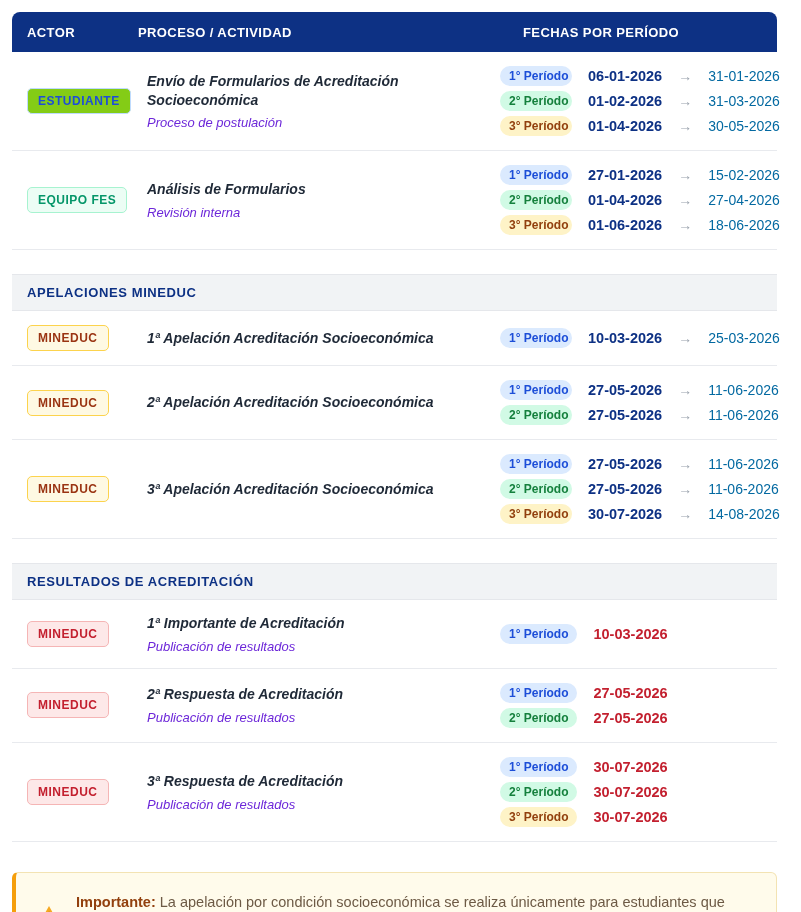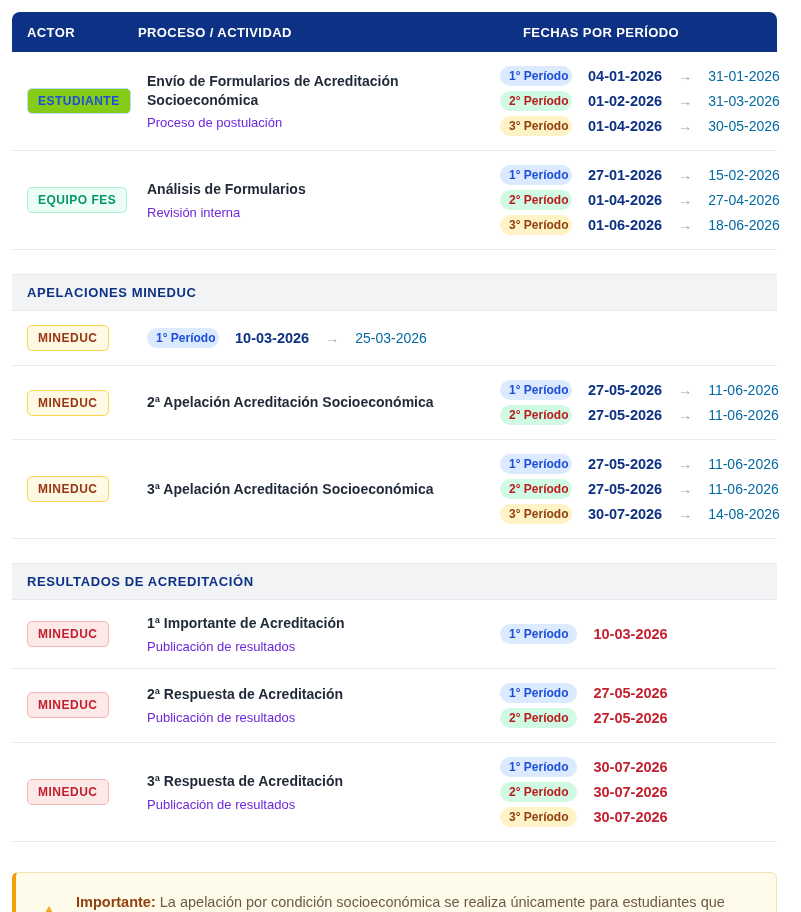--- a/index.html
+++ b/index.html
@@ -30,21 +30,21 @@
 
   
   .row {
     display: flex;
     align-items: center;
     padding: 14px 15px;
     border-bottom: 1px solid #e8eaee;
     background: #ffffff;
   }
   .cell-actor { width: 120px; flex-shrink: 0; }
-  .cell-main { flex: 1; padding-right: 10px; }
+  .cell-main { flex: 1; padding-right: 10px; font-style: italic; }
   .cell-dates { width: 262px; flex-shrink: 0; display: flex; flex-direction: column; gap: 5px; }
 
   .badge {
     display: inline-block;
     padding: 5px 10px;
     border-radius: 5px;
     font-size: 12px;
     font-weight: 700;
     letter-spacing: 0.5px;
     border: 1px solid transparent;
@@ -63,21 +63,21 @@
     display: inline-block;
     min-width: 72px;
     text-align: center;
     padding: 3px 9px;
     border-radius: 999px;
     font-size: 12px;
     font-weight: 700;
     white-space: nowrap;
   }
   .pill-1 { background: #dbeafe; color: #1d4ed8; }
-  .pill-2 { background: #d1fae5; color: #b91c1c; text-align: right; }
+  .pill-2 { background: #d1fae5; color: #15803d; text-align: right; }
   .pill-3 { background: #fef3c7; color: #92400e; }
 
   .date-start { font-size: 14.5px; font-weight: 700; color: #0d3184; white-space: nowrap; }
   .date-start.red { color: #c3202f; }
   .arrow { font-size: 14px; color: #9aa2ad; }
   .date-end { font-size: 14px; color: #0369a1; white-space: nowrap; }
 
   
   .section-band {
     background: #f1f3f5;
@@ -121,21 +121,21 @@
 
   <div class="row">
     <div class="cell-actor"><span class="badge badge-blue">ESTUDIANTE</span></div>
     <div class="cell-main">
       <div class="row-title">Envío de Formularios de Acreditación Socioeconómica</div>
       <div class="row-subtitle">Proceso de postulación</div>
     </div>
     <div class="cell-dates">
       <div class="date-line">
         <span class="pill pill-1">1° Período</span>
-        <span class="date-start">04-01-2026</span>
+        <span class="date-start">06-01-2026</span>
         <span class="arrow">→</span>
         <span class="date-end">31-01-2026</span>
       </div>
       <div class="date-line">
         <span class="pill pill-2">2° Período</span>
         <span class="date-start">01-02-2026</span>
         <span class="arrow">→</span>
         <span class="date-end">31-03-2026</span>
       </div>
       <div class="date-line">
@@ -172,20 +172,23 @@
         <span class="arrow">→</span>
         <span class="date-end">18-06-2026</span>
       </div>
     </div>
   </div>
 
   <div class="section-band">APELACIONES MINEDUC</div>
 
   <div class="row">
     <div class="cell-actor"><span class="badge badge-yellow">MINEDUC</span></div>
+    <div class="cell-main">
+      <div class="row-title">1ª Apelación Acreditación Socioeconómica</div>
+    </div>
     <div class="cell-dates">
       <div class="date-line">
         <span class="pill pill-1">1° Período</span>
         <span class="date-start">10-03-2026</span>
         <span class="arrow">→</span>
         <span class="date-end">25-03-2026</span>
       </div>
     </div>
   </div>
 

